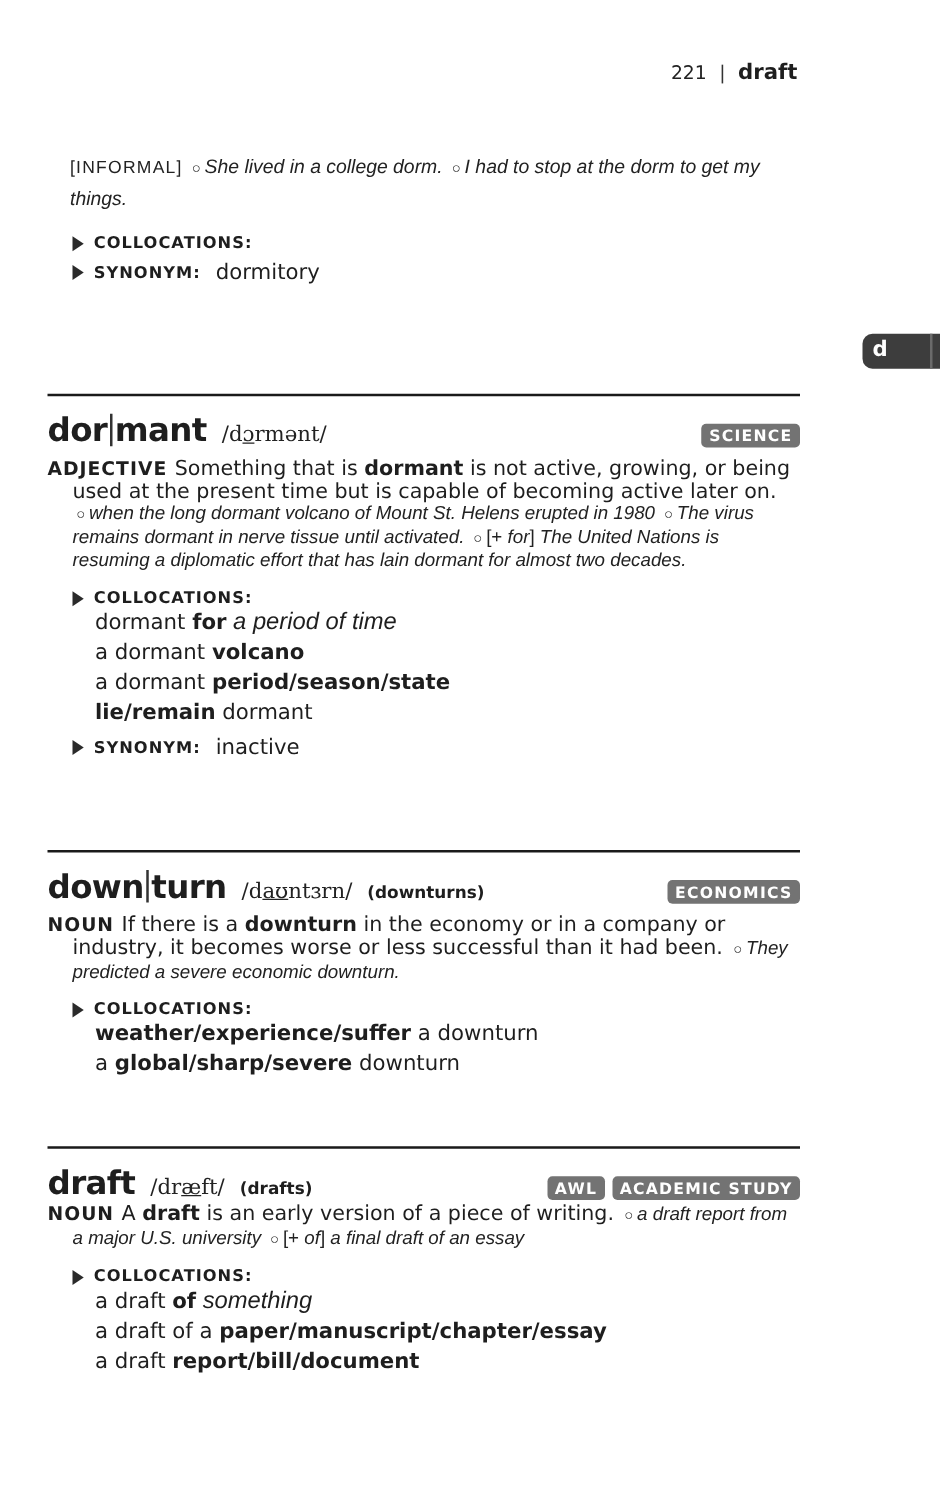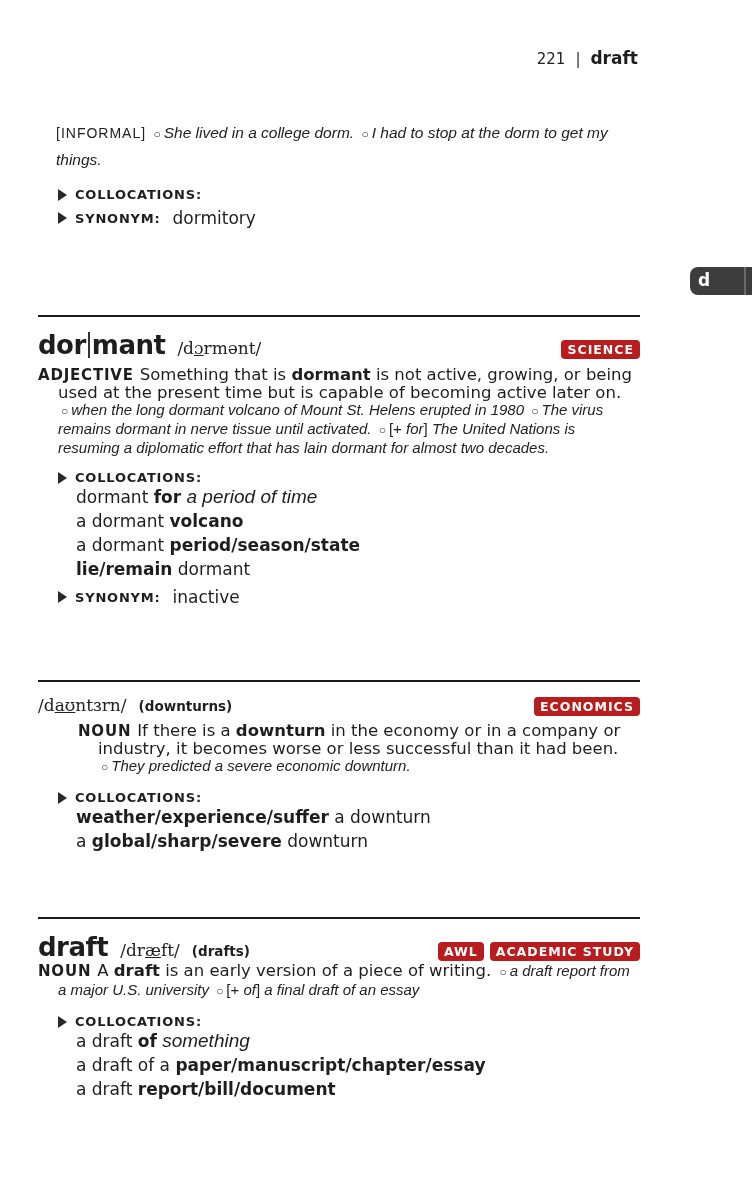--- a/index.html
+++ b/index.html
@@ -30,21 +30,21 @@
   .syn-val { font-size: 17px; font-weight: normal; letter-spacing: 0; margin-left: 4px; }
 
   .hw-row { display: flex; align-items: baseline; justify-content: space-between; }
   .hw-left { display: flex; align-items: baseline; gap: 12px; }
   .hw { font-size: 26px; font-weight: bold; letter-spacing: -0.5px; }
   .hw .syl { display: inline-block; width: 2px; height: 26px; background: #333; margin: 0 2px; vertical-align: -4px; }
   .pron { font-family: "DejaVu Serif", serif; font-size: 17px; color: #222; }
   .pron u { text-decoration: underline; }
   .infl { font-size: 13.5px; font-weight: bold; }
   .badges { display: flex; gap: 6px; }
-  .badge { background: #b91c1c; color: #fff; font-size: 12.5px; font-weight: bold; letter-spacing: 1px; padding: 1px 6px; border-radius: 4px; line-height: 17px; }
+  .badge { background: #737373; color: #fff; font-size: 12.5px; font-weight: bold; letter-spacing: 1px; padding: 1px 6px; border-radius: 4px; line-height: 17px; }
   .pos { font-variant: small-caps; font-weight: bold; font-size: 15px; letter-spacing: 0.8px; margin-right: 6px; }
 </style>
 </head>
 <body>
 
 <div class="running-head">
   <span class="page-num">221</span>
   <span class="sep">|</span>
   <span class="guide">draft</span>
 </div>
@@ -105,28 +105,29 @@
       <span class="syn-val">inactive</span>
     </div>
   </div>
 </div>
 
 <div class="line" style="top:680px;"></div>
 
 <div class="block" style="top:695px;">
   <div class="hw-row">
     <div class="hw-left">
+      <span class="hw"><span>down</span><span class="syl"></span><span>turn</span></span>
       <span class="pron"><span>/d</span><u>aʊ</u><span>ntɜrn/</span></span>
       <span class="infl">(downturns)</span>
     </div>
     <div class="badges">
       <span class="badge">ECONOMICS</span>
     </div>
   </div>
-  <div class="def" style="margin-top:6px;margin-left:40px;">
+  <div class="def" style="margin-top:6px;">
     <span class="pos">NOUN</span><span>If there is a </span><b>downturn</b><span> in the economy or in a company or industry, it becomes worse or less successful than it had been.</span>
     <span class="ex"><span class="bul">○</span><span>They predicted a severe economic downturn.</span></span>
   </div>
   <div style="margin-top:14px; padding-left:20px;">
     <div class="section-label">
       <span class="tri"></span>
       <span>COLLOCATIONS:</span>
     </div>
     <div class="colls">
       <div><b>weather/experience/suffer</b><span> a downturn</span></div>

